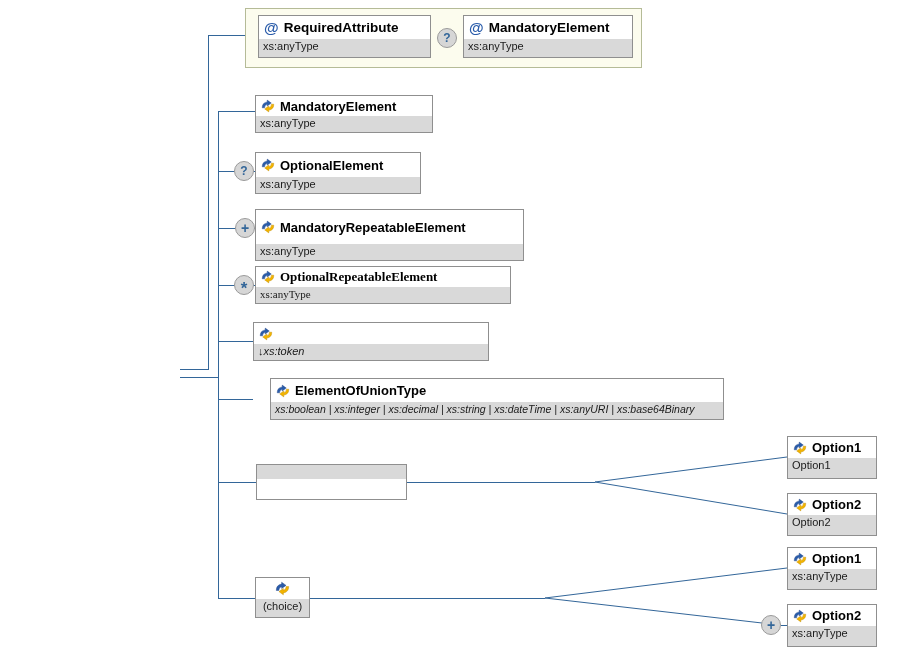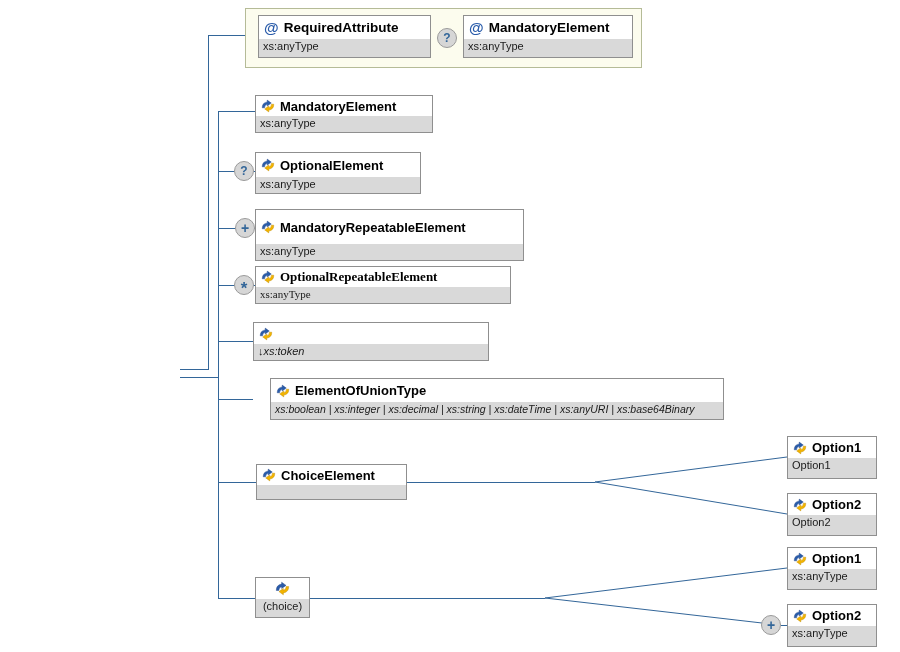--- a/index.html
+++ b/index.html
@@ -135,26 +135,20 @@
     <div class="hdr">
         <svg class="icon" width="14" height="14">
           <use href="#el-icon"></use>
         </svg>
         <span>ElementOfUnionType</span>
       </div>
     <div class="sub union-sub" style="height:16px;font-style:italic;">xs:boolean | xs:integer | xs:decimal | xs:string | xs:dateTime | xs:anyURI | xs:base64Binary</div>
   </div>
 
   <div class="box" style="left:256px;top:464px;width:151px;height:36px;">
-    <div class="hdr">
-        <svg class="icon" width="14" height="14">
-          <use href="#el-icon"></use>
-        </svg>
-        <span>ChoiceElement</span>
-      </div>
     <div class="sub empty" style="height:14px;"></div>
   </div>
 
   <div class="box" style="left:255px;top:577px;width:55px;height:41px;">
     <div class="hdr" style="justify-content:center;padding:0;">
         <svg class="icon" width="15" height="15">
           <use href="#el-icon"></use>
         </svg>
       </div>
     <div class="sub" style="height:17px;text-align:center;">(choice)</div>

